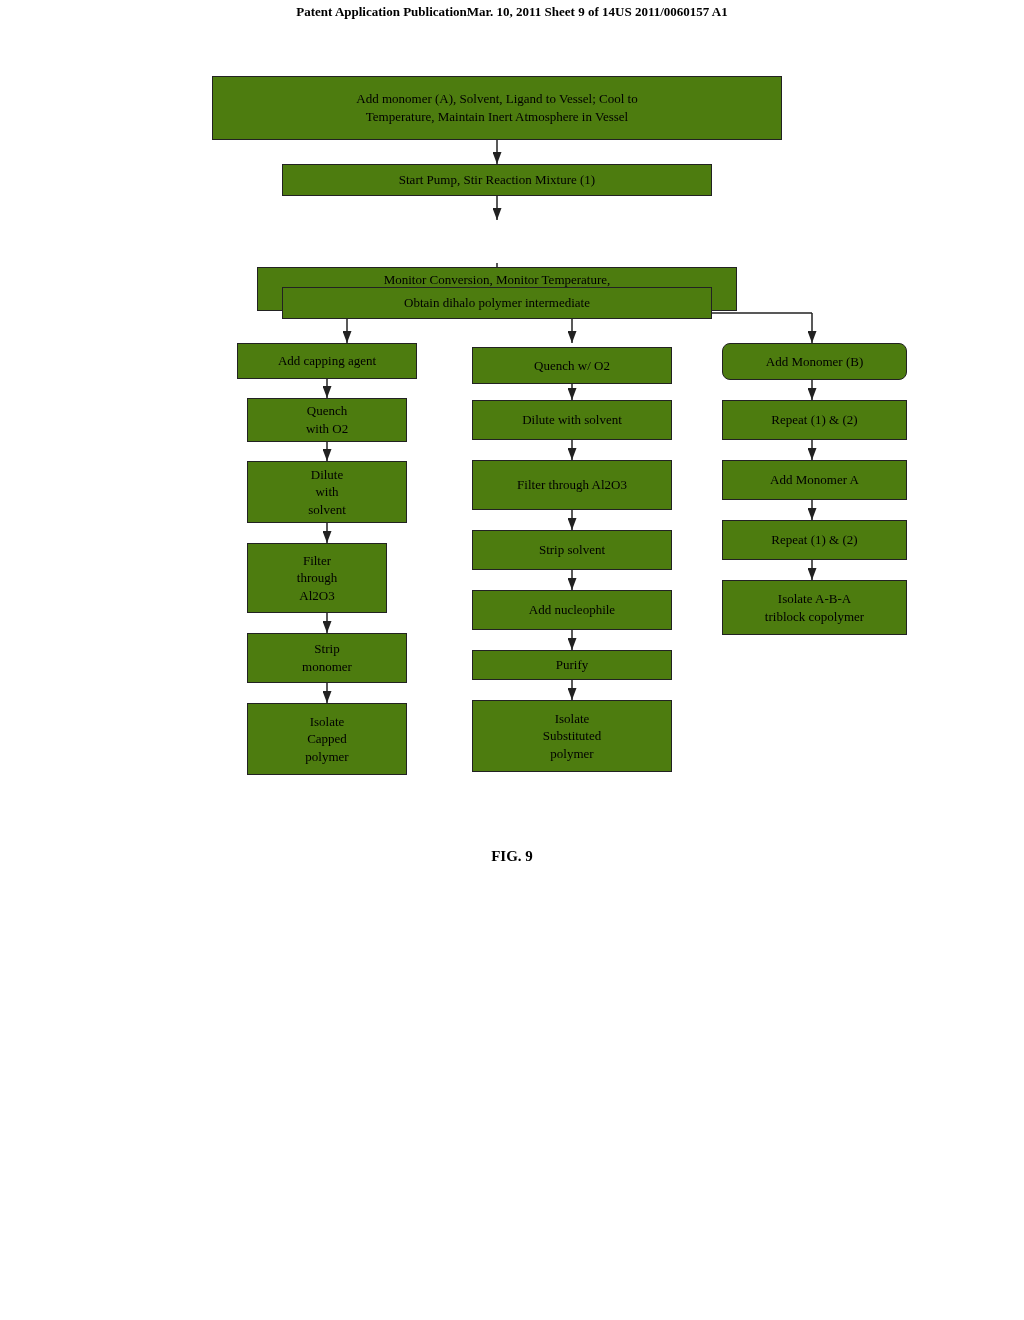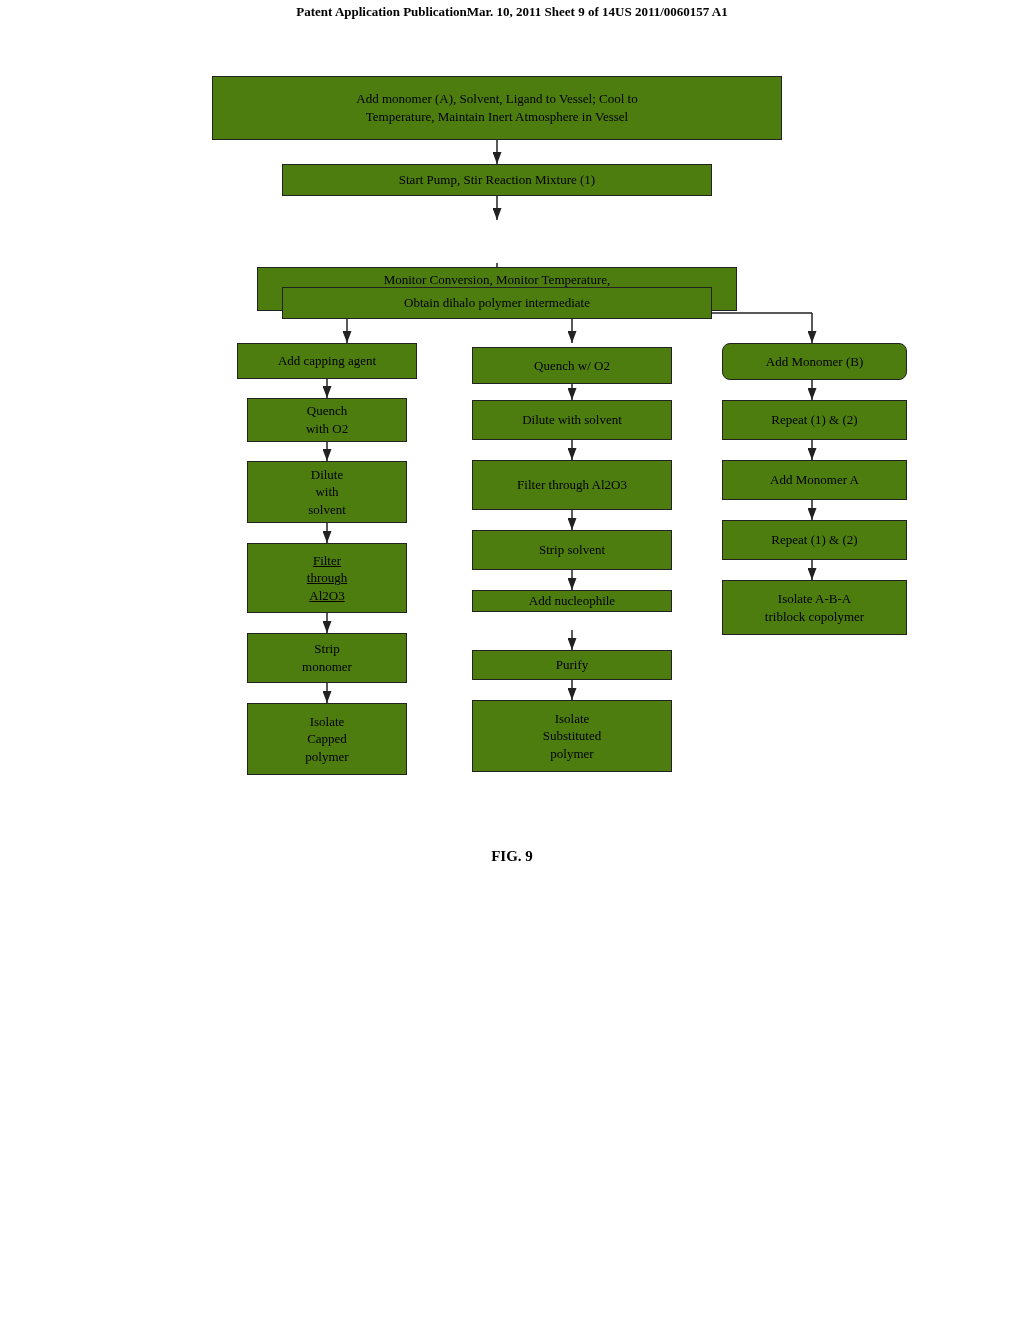--- a/index.html
+++ b/index.html
@@ -147,21 +147,21 @@
     <span style="white-space:pre-line;">Quench
 with O2</span>
   </div>
 
   <div class="box" style="left:165px; top:403px; width:160px; height:62px;">
     <span style="white-space:pre-line;">Dilute
 with
 solvent</span>
   </div>
 
-  <div class="box" style="left:165px; top:485px; width:160px; height:70px;text-decoration:underline;">
+  <div class="box" style="left:165px; top:485px; width:140px; height:70px;">
     <span style="white-space:pre-line;">Filter
 through
 Al2O3</span>
   </div>
 
   <div class="box" style="left:165px; top:575px; width:160px; height:50px;">
     <span style="white-space:pre-line;">Strip
 monomer</span>
   </div>
 
@@ -180,21 +180,21 @@
   </div>
 
   <div class="box" style="left:390px; top:402px; width:200px; height:50px;">
     <span>Filter through Al2O3</span>
   </div>
 
   <div class="box" style="left:390px; top:472px; width:200px; height:40px;">
     <span>Strip solvent</span>
   </div>
 
-  <div class="box" style="left:390px; top:532px; width:200px; height:22px;">
+  <div class="box" style="left:390px; top:532px; width:200px; height:40px;">
     <span>Add nucleophile</span>
   </div>
 
   <div class="box" style="left:390px; top:592px; width:200px; height:30px;">
     <span>Purify</span>
   </div>
 
   <div class="box" style="left:390px; top:642px; width:200px; height:72px;">
     <span style="white-space:pre-line;">Isolate
 Substituted

